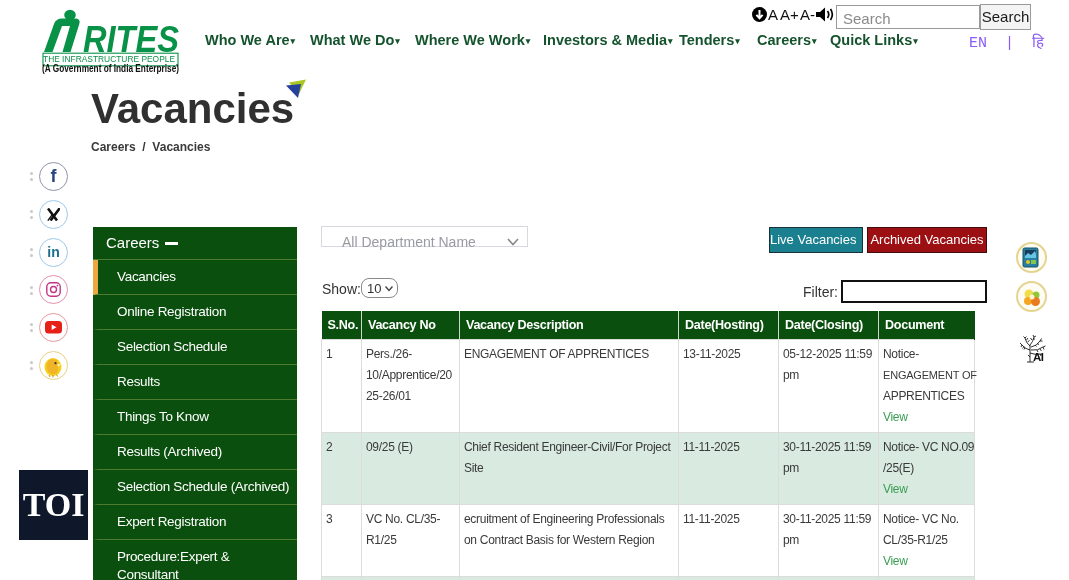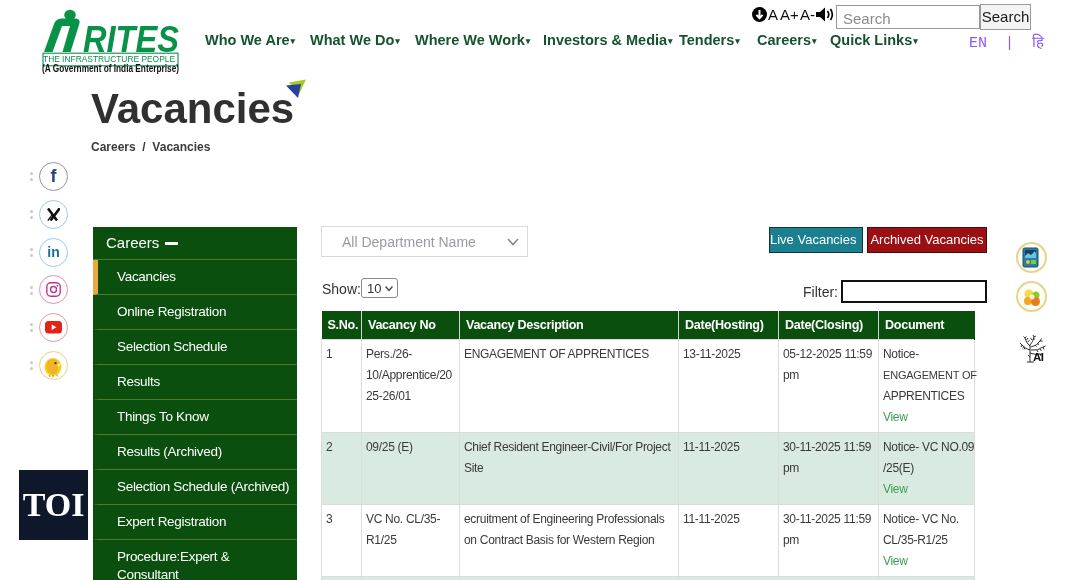--- a/index.html
+++ b/index.html
@@ -23,25 +23,25 @@
 
 
 #menu { left:93px; top:227px; width:204px; background:#0b4f0e; }
 #menu .hd { padding:7px 0 0 13px; color:#fff; font-size:15px; border-bottom:1px solid #4e7b30; height:33px; }
 #menu .it { padding:8px 6px 8px 19px; color:#fff; font-size:13.5px; letter-spacing:-0.3px; border-bottom:1px solid #4e7b30; border-left:5px solid #0b4f0e; line-height:18px; height:35px; }
 #menu .it.act { border-left:5px solid #eca73f; }
 #menu .it.two { height:53px; }
 .minus { display:inline-block; width:13px; height:3px; background:#fff; vertical-align:3px; margin-left:6px; }
 
 
-#dept { left:321px; top:226px; width:207px; height:31px; border:1px solid #d8d8e0; color:#9a9aa2; font-size:14px; padding:7px 0 0 20px; background:#fff; }
+#dept { left:321px; top:226px; width:207px; height:21px; border:1px solid #d8d8e0; color:#9a9aa2; font-size:14px; padding:7px 0 0 20px; background:#fff; }
 #btnlive { left:769px; top:227px; width:94px; height:26px; background:#1a7f8e; color:#fff; font-size:13px; line-height:24px; border:1px solid #17333a; white-space:nowrap; }
 #btnarch { left:867px; top:227px; width:120px; height:26px; background:#9c1014; color:#fff; font-size:13px; text-align:center; line-height:24px; border:1px solid #420d0d; white-space:nowrap; }
 #showlbl { left:322px; top:281px; font-size:14px; color:#333; }
-#showsel { left:361px; top:278px; width:37px; height:20px; border:1px solid #8a8a8a; border-radius:3px; font-size:13px; padding:2px 0 0 5px; }
+#showsel { left:361px; top:278px; width:37px; height:20px; border:1px solid #8a8a8a; border-radius:8px; font-size:13px; padding:2px 0 0 5px; }
 #filterlbl { left:803px; top:284px; font-size:14px; color:#333; }
 #filterbox { left:841px; top:280px; width:146px; height:23px; border:2px solid #111; background:#fff; }
 
 
 #vtable { left:321px; top:311px; width:653px; border-collapse:collapse; table-layout:fixed; font-size:12px; letter-spacing:-0.3px; color:#3a3a3a; }
 #vtable th { background:#0b4f0e; color:#fff; font-size:12.6px; letter-spacing:-0.3px; text-align:left; padding:7px 2px 7px 6px; border-right:1px solid #cdd7cd; font-weight:bold; white-space:nowrap; }
 #vtable td { border:1px solid #dcdcdc; padding:4px 2px 4px 4px; vertical-align:top; line-height:21px; white-space:nowrap; }
 #vtable tr.grn td { background:#d9eae0; }
 a.view { color:#3a9e52; text-decoration:none; }
 

